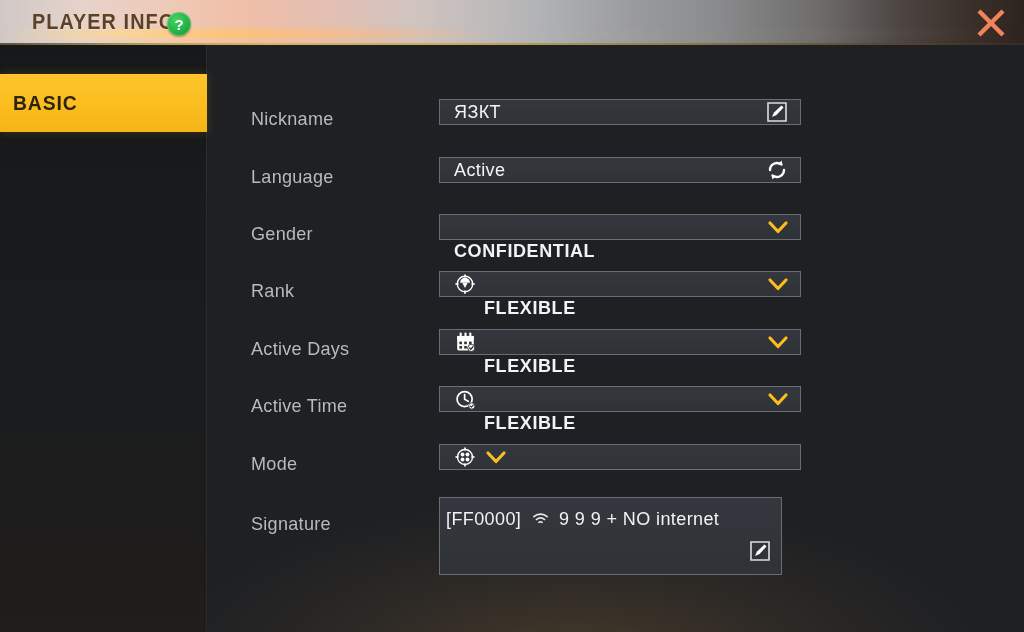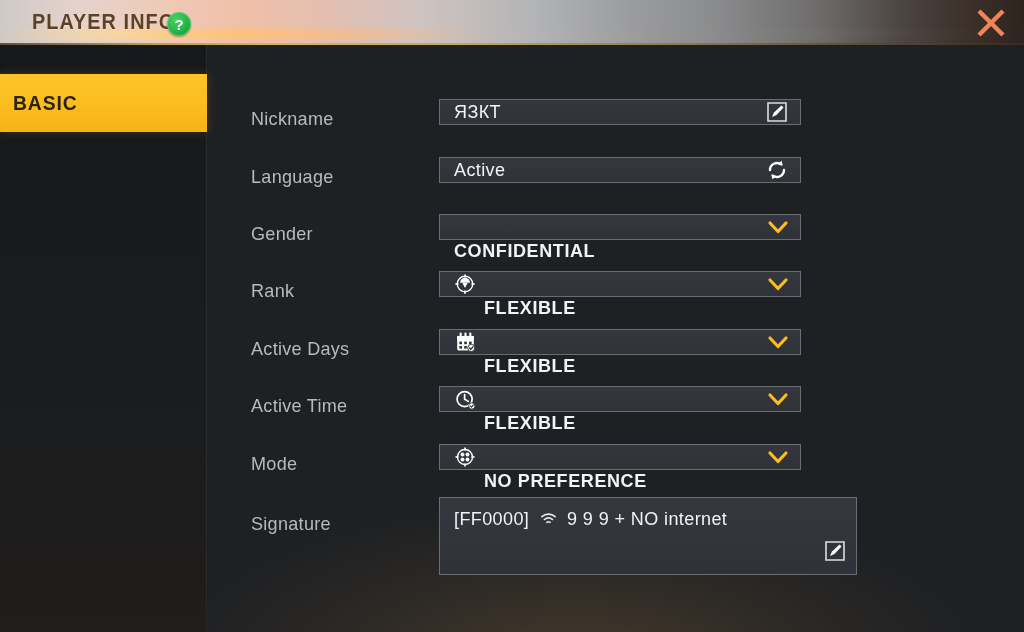--- a/index.html
+++ b/index.html
@@ -128,21 +128,21 @@
   }
   .field .val.caps{ font-weight:bold; letter-spacing:.6px;margin-top:48px; }
   .field .ficon{
     width:22px; height:22px; margin-right:8px; flex:0 0 auto;
     display:flex; align-items:center; justify-content:center;
   }
   .chev{ width:24px; height:24px; flex:0 0 auto; }
   .endicon{ width:26px; height:26px; flex:0 0 auto; display:flex; align-items:center; justify-content:center; }
 
   .field.signature{
-    height:78px; width:418px; align-items:flex-start; padding:11px 10px 0 14px;
+    height:78px; width:343px; align-items:flex-start; padding:11px 10px 0 6px;
     position:absolute; flex-direction:column;
   }
   .field.signature .val{ flex:none; font-size:18px; }
   .field.signature .pencil-wrap{
     position:absolute; right:10px; bottom:8px;
   }
 </style>
 </head>
 <body>
 
@@ -294,21 +294,20 @@
               <line x1="12" y1="1.6" x2="12" y2="5" stroke="#ffffff" stroke-width="1.8"></line>
               <line x1="12" y1="19" x2="12" y2="22.4" stroke="#ffffff" stroke-width="1.8"></line>
               <line x1="1.6" y1="12" x2="5" y2="12" stroke="#ffffff" stroke-width="1.8"></line>
               <line x1="19" y1="12" x2="22.4" y2="12" stroke="#ffffff" stroke-width="1.8"></line>
               <circle cx="9.3" cy="9.3" r="2.1" fill="#ffffff"></circle>
               <circle cx="14.7" cy="9.3" r="2.1" fill="#ffffff"></circle>
               <circle cx="9.3" cy="14.7" r="2.1" fill="#ffffff"></circle>
               <circle cx="14.7" cy="14.7" r="2.1" fill="#ffffff"></circle>
             </svg>
           </span>
-          <span class="val caps">NO PREFERENCE</span>
           <span class="chev">
             <svg width="24" height="24" viewBox="0 0 24 24">
               <path d="M4 8 L12 16.5 L20 8" fill="none" stroke="#fbbe1f" stroke-width="3.2" stroke-linecap="round" stroke-linejoin="round"></path>
             </svg>
           </span>
         </div>
       </div>
 
       <div class="row" style="top:448px;">
         <div class="label" style="top:16px;">Signature</div>

